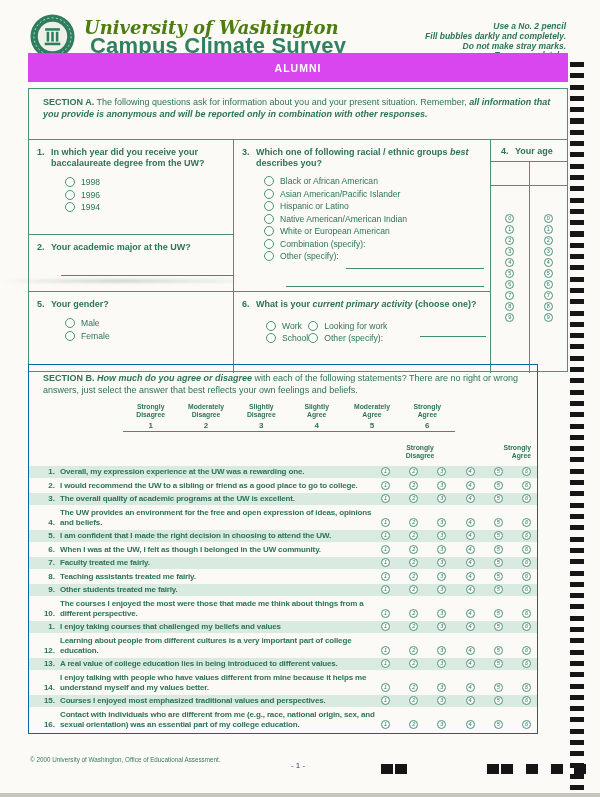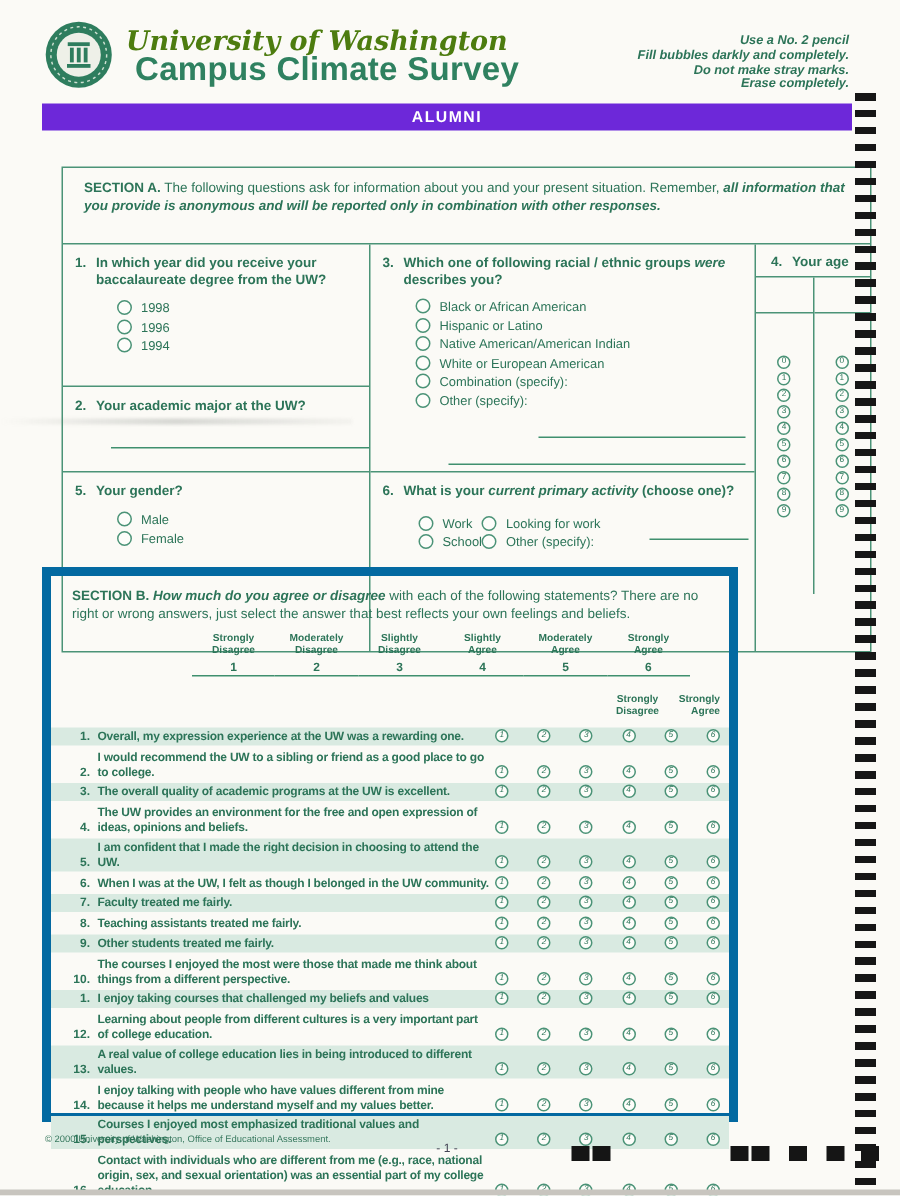--- a/index.html
+++ b/index.html
@@ -8,39 +8,39 @@
           color:#2c7458; margin:0 auto; }
 
   
   .seal { position:absolute; left:29px; top:13px; }
   .univ { position:absolute; left:84px; top:17px; font-family:"DejaVu Serif", serif;
           font-style:italic; font-weight:bold; font-size:18px; color:#4d7c0f; }
   .title { position:absolute; left:90px; top:33px; font-size:22px; font-weight:bold;
            color:#2f8160; letter-spacing:.2px; }
   .instr { position:absolute; right:34px; top:22px; text-align:right; font-size:8.5px;
            font-weight:bold; font-style:italic; line-height:9.8px; color:#2c7458; }
-  .banner { position:absolute; left:28px; top:69px; width:540px; height:18px; background:#6d28d9;
+  .banner { position:absolute; left:28px; top:53px; width:540px; height:29px; background:#d946ef;
             color:#fff; font-size:10.5px; font-weight:bold; letter-spacing:1px;
             display:flex; align-items:center; justify-content:center; }
 
   
   .bi { font-weight:bold; font-style:italic; }
   .ob { display:inline-block; width:10px; height:10px; border:1px solid #4b9377; border-radius:50%;
         background:#fdfdfa; flex:0 0 10px; }
   .opt { display:flex; align-items:center; gap:6px; margin:2.5px 0; font-size:8.6px;text-align:center; }
   .qt { font-size:9px; font-weight:bold; line-height:11px; display:flex; }
   .qn { flex:0 0 14px; }
   .uline { border-bottom:1px solid #3f8f6e; }
   .db, .gb { width:9px; height:9px; border:1px solid #4b9377; border-radius:50%;
              font-size:5.5px; line-height:7px; color:#2c7458; display:flex;
              align-items:center; justify-content:center; background:#fdfdfa; }
 
   
-  .secA { position:absolute; left:41px; top:88px; width:540px; height:324px;
-          border:1px solid #4b9377;margin-top:23px; }
+  .secA { position:absolute; left:28px; top:88px; width:540px; height:284px;
+          border:1px solid #4b9377; }
   .intro { padding:8px 14px 0 14px; font-size:9px; line-height:11.5px; }
   .qgrid { position:absolute; left:0; top:50px; right:0; bottom:0; display:grid;
            grid-template-columns:204px 258px 1fr; border-top:1px solid #4b9377; }
   .colM { border-left:1px solid #4b9377; border-right:1px solid #4b9377; }
   .q { padding:7px 8px 0 8px; position:relative; }
   .q1 { height:94px; } .q2 { height:57px; border-top:1px solid #4b9377; }
   .q5 { height:81px; border-top:1px solid #4b9377; }
   .q3 { height:151px; } .q6 { height:81px; border-top:1px solid #4b9377; }
   .q1 .opts { margin:8px 0 0 28px; }
   .q3 .opts { margin:7px 0 0 22px; }
@@ -53,22 +53,22 @@
   
   .q4t { height:22px; display:flex; padding:6px 0 0 10px; font-size:9px; font-weight:bold;
          border-bottom:1px solid #4b9377; }
   .q4cols { display:flex; height:211px; }
   .q4col { flex:1; display:flex; flex-direction:column; align-items:center; }
   .q4col:first-child { border-right:1px solid #4b9377; }
   .writein { width:100%; height:24px; border-bottom:1px solid #4b9377; }
   .digits { margin-top:28px; display:flex; flex-direction:column; gap:2px; align-items:center; }
 
   
-  .secB { position:absolute; left:28px; top:378px; width:464px; height:370px;
-          border:6px solid #0369a1; }
+  .secB { position:absolute; left:28px; top:364px; width:510px; height:370px;
+          border:1px solid #0369a1; }
   .scale { display:flex; width:332px; margin:7px 0 0 94px; }
   .scell { flex:1; text-align:center; }
   .sl { font-size:6.8px; font-weight:bold; line-height:7.5px; }
   .snum { font-size:8px; font-weight:bold; border-bottom:1px solid #3f8f6e;
           padding:2px 0 1px 0; margin-top:1px; }
   .bhead { position:relative; height:26px; margin-top:8px; }
   .gh { position:absolute; font-size:6.8px; font-weight:bold; line-height:7.5px; top:4px; }
   .ghl { left:366px; width:50px; text-align:center; }
   .ghr { right:6px; width:50px; text-align:right; }
   .rows { display:flex; flex-direction:column; gap:1.5px; }
@@ -167,27 +167,31 @@
                 <span class="ol">Female</span>
               </div>
             </div>
         </div>
       </div>
 
       <div class="colM">
         <div class="q q3">
           <div class="qt">
               <span class="qn">3.</span>
-              <span><span>Which one of following racial / ethnic groups </span><i>were</i><span> describes you?</span></span>
+              <span><span>Which one of following racial / ethnic groups </span><i>best</i><span> describes you?</span></span>
             </div>
           <div class="opts">
 
           <div class="opt">
                 <span class="ob"></span>
                 <span class="ol">Black or African American</span>
+              </div>
+              <div class="opt">
+                <span class="ob"></span>
+                <span class="ol">Asian American/Pacific Islander</span>
               </div>
               <div class="opt">
                 <span class="ob"></span>
                 <span class="ol">Hispanic or Latino</span>
               </div>
               <div class="opt">
                 <span class="ob"></span>
                 <span class="ol">Native American/American Indian</span>
               </div>
               <div class="opt">

